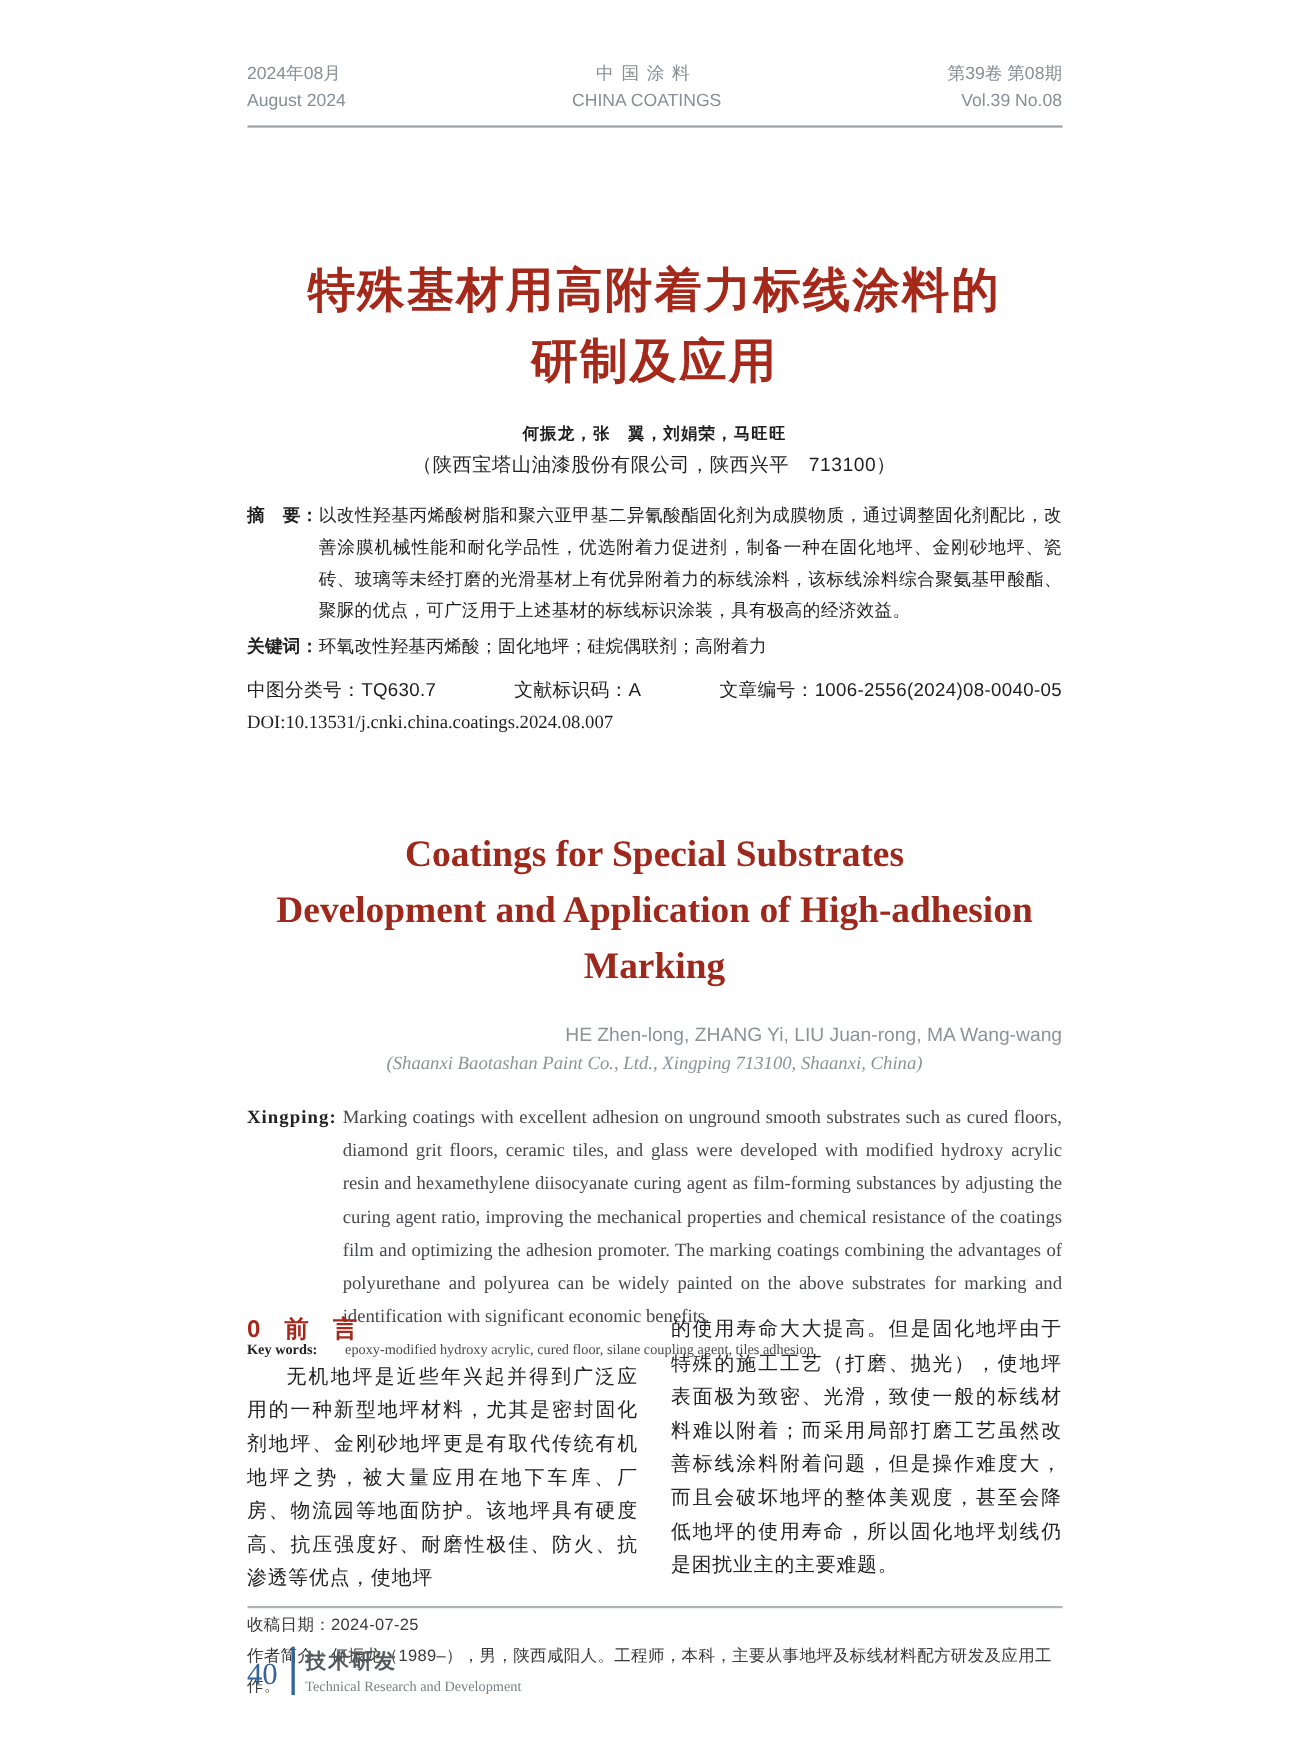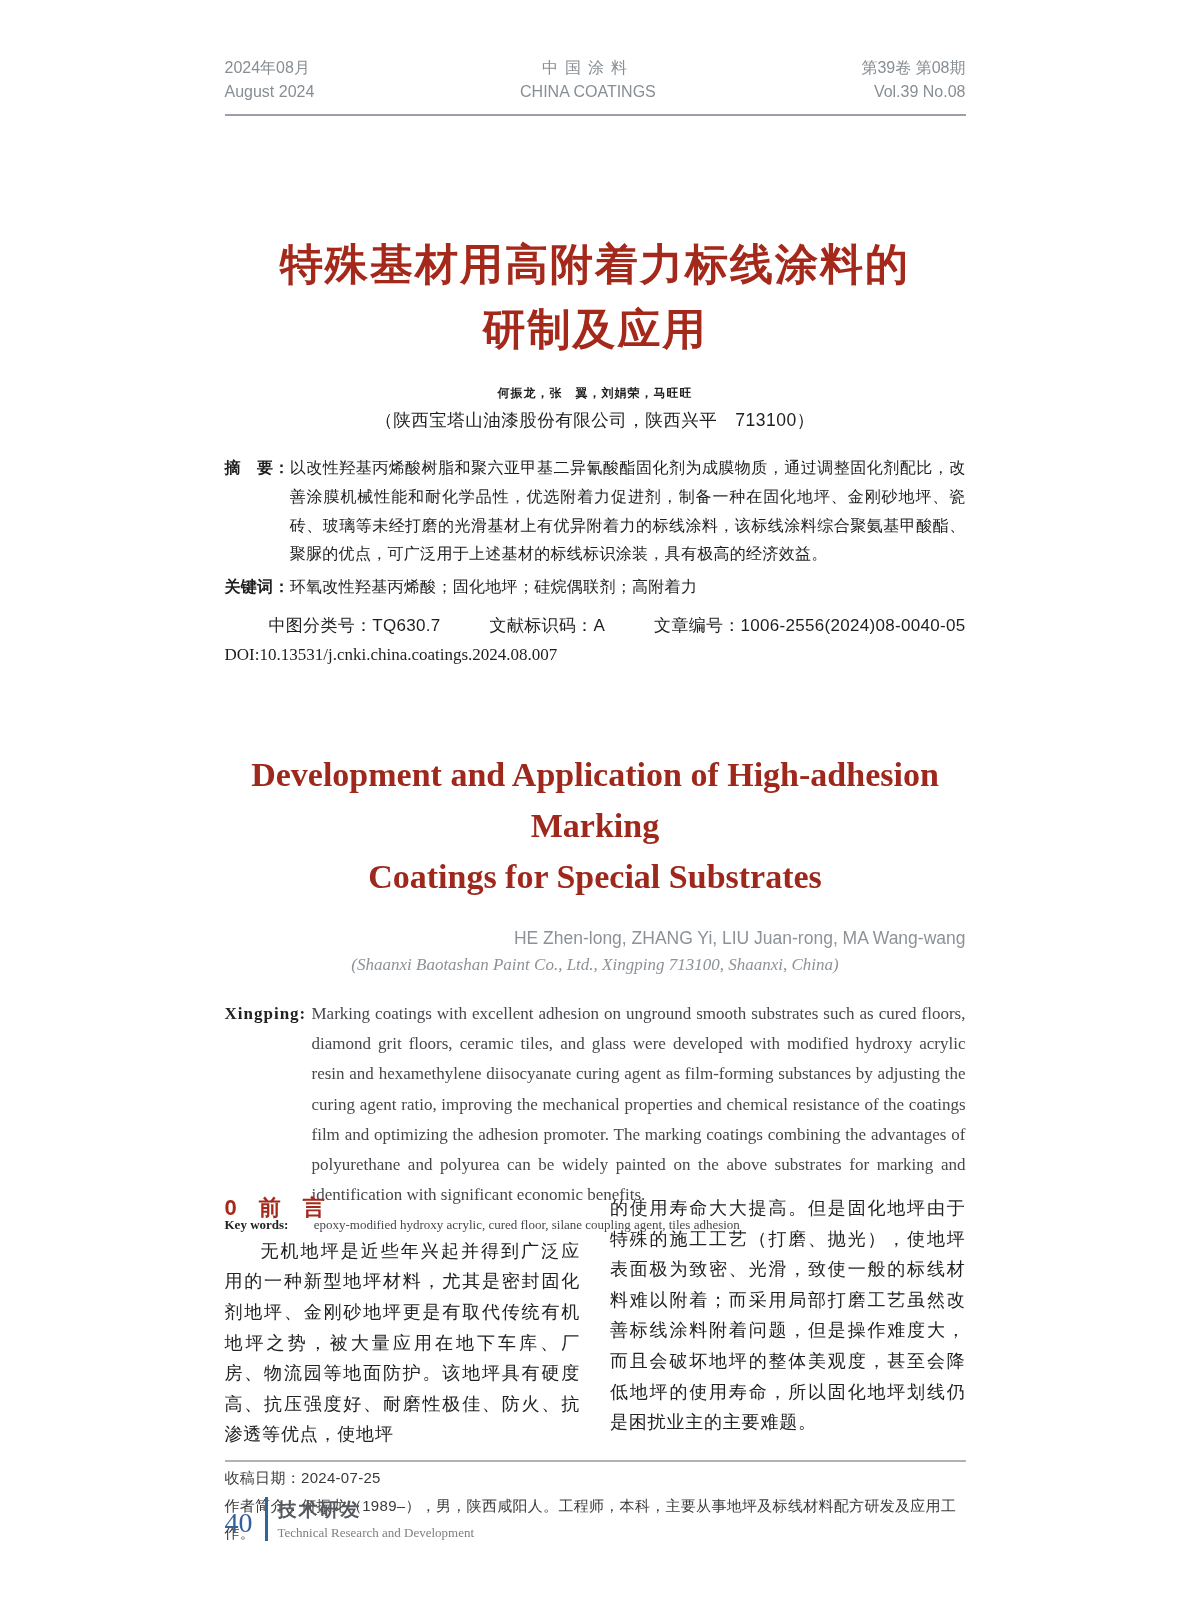--- a/index.html
+++ b/index.html
@@ -20,36 +20,36 @@
   .jheader .col-l { text-align:left; }
   .jheader .col-c { text-align:center; }
   .jheader .col-c .cn { letter-spacing:7px; }
   .jheader .col-r { text-align:right; }
 
   
   .title-cn {
     margin-top:116px; text-align:center; color:#a5291b;
     font-size:43px; font-weight:bold; line-height:1.5; letter-spacing:2px;
   }
-  .authors-cn { margin-top:24px; text-align:center; font-size:12px; font-weight:bold; letter-spacing:1px; }
+  .authors-cn { margin-top:24px; text-align:center; font-size:15px; font-weight:bold; letter-spacing:1px; }
   .affil-cn   { margin-top:6px;  text-align:center; font-size:17.5px; letter-spacing:0.5px; }
 
   
   .hang { display:flex; text-align:justify; }
   .hang .lbl { flex:0 0 auto; white-space:pre; }
   .hang .txt { flex:1 1 auto; }
 
   .abs-cn { margin-top:22px; font-size:16px; line-height:1.8; letter-spacing:0.3px; }
   .abs-cn .lbl { font-weight:bold; }
   .kw-cn  { margin-top:4px; font-size:16px; line-height:1.8; letter-spacing:0.3px; }
   .kw-cn .lbl { font-weight:bold; }
 
   .meta-row {
     margin-top:12px; display:flex; justify-content:space-between;
-    font-size:17px; letter-spacing:0.3px;margin-left:44px;
+    font-size:17px; letter-spacing:0.3px;
   }
   .doi { margin-top:8px; font-family:"Liberation Serif", serif; font-size:17px; }
 
   
   .title-en {
     margin-top:84px; text-align:center; color:#9e281c;
     font-family:"Liberation Serif", serif; font-weight:bold;
     font-size:34px; line-height:1.5;
   }
   .authors-en { margin-top:26px; text-align:right; color:#8d9297; font-size:17.5px; }
@@ -145,22 +145,22 @@
         <span>文献标识码：</span><span>A</span>
       </div>
       <div>
         <span>文章编号：</span><span>1006-2556(2024)08-0040-05</span>
       </div>
     </div>
 
     <div class="doi">DOI:10.13531/j.cnki.china.coatings.2024.08.007</div>
 
     <div class="title-en">
+      <div>Coatings for Special Substrates</div>
       <div>Development and Application of High-adhesion Marking</div>
-      <div>Coatings for Special Substrates</div>
     </div>
 
     <div class="authors-en">HE Zhen-long, ZHANG Yi, LIU Juan-rong, MA Wang-wang</div>
     <div class="affil-en">(Shaanxi Baotashan Paint Co., Ltd., Xingping 713100, Shaanxi, China)</div>
 
     <div class="abs-en hang">
       <span class="lbl">Xingping: </span>
       <span class="txt">Marking coatings with excellent adhesion on unground smooth substrates such as cured floors, diamond grit floors, ceramic tiles, and glass were developed with modified hydroxy acrylic resin and hexamethylene diisocyanate curing agent as film-forming substances by adjusting the curing agent ratio, improving the mechanical properties and chemical resistance of the coatings film and optimizing the adhesion promoter. The marking coatings combining the advantages of polyurethane and polyurea can be widely painted on the above substrates for marking and identification with significant economic benefits.</span>
     </div>
 

